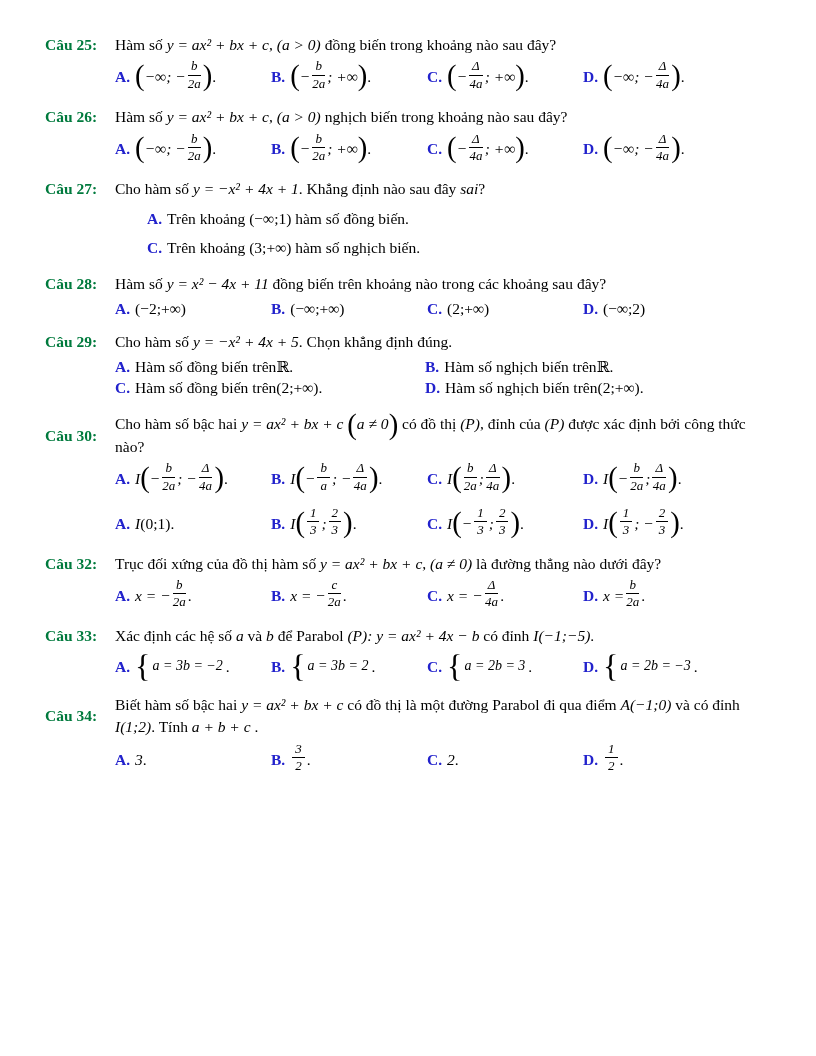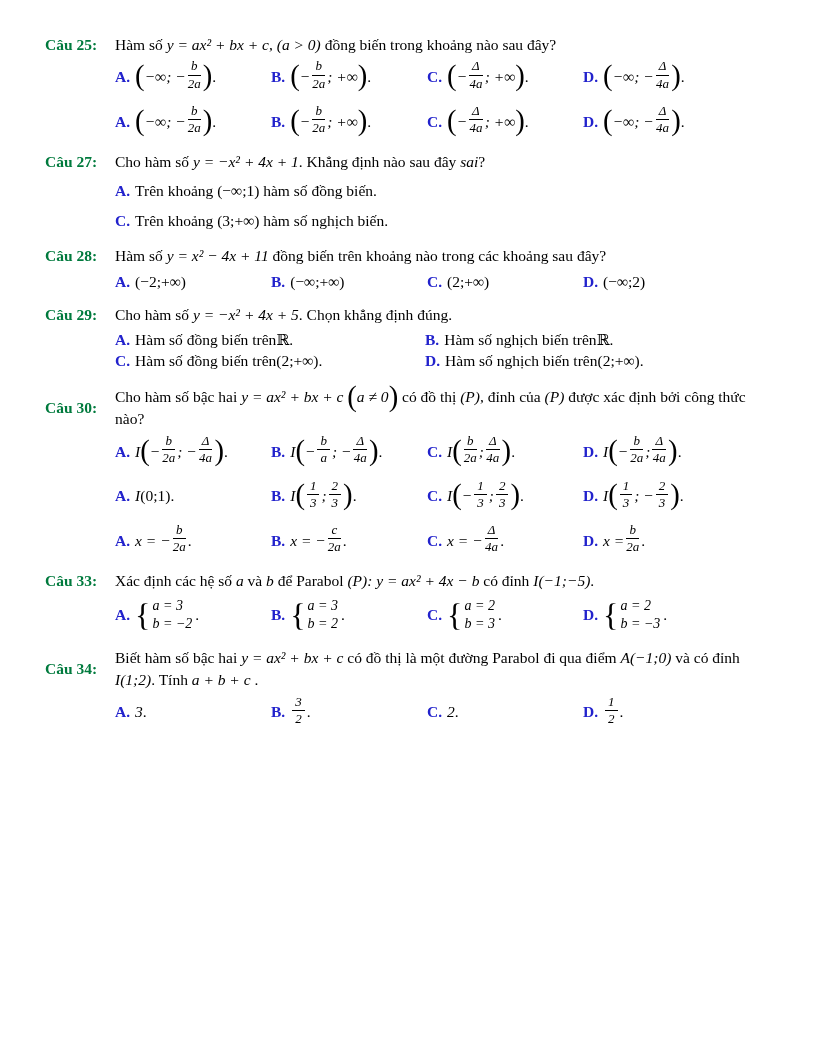--- a/index.html
+++ b/index.html
@@ -19,25 +19,25 @@
   .frac{display:inline-block;vertical-align:middle;text-align:center;font-style:italic;
         font-size:13px;line-height:1.1;margin:0 2px;position:relative;top:-2px;}
   .fn{display:block;border-bottom:1px solid #000;padding:0 3px 1px;}
   .fd{display:block;padding-top:1px;}
   .opt-row{display:flex;align-items:center;margin-left:70px;margin-top:5px;}
   .opt-row .opt{width:156px;display:flex;align-items:center;flex-wrap:wrap;}
   .opt-row .opt:last-child{width:auto;flex:1;}
   .opt-row.two{flex-wrap:wrap;}
   .opt-row.two .opt{width:310px;margin-bottom:3px;}
   .opt-row.two .opt:nth-child(2n){width:auto;flex:1 0 40%;}
-  .opt-line{margin-left:70px;margin-top:7px;line-height:1.45;}
+  .opt-line{margin-left:102px;margin-top:7px;line-height:1.45;}
   .letter{font-weight:bold;color:var(--blue,#2222CC);margin-right:5px;}
   .cases{display:inline-flex;align-items:center;vertical-align:middle;margin-right:3px;}
   .brace{font-size:32px;font-weight:400;line-height:0.9;margin-right:2px;}
-  .clines{display:inline-flex;flex-direction:column;font-style:italic;font-size:14px;line-height:1.3;}
+  .clines{display:inline-flex;flex-direction:row;font-style:italic;font-size:14px;line-height:1.3;}
 </style>
 </head>
 <body>
 
 <div class="page">
   <div>
       <div class="q">
         <div class="qhead">
           <span class="qlabel">Câu 25:</span>
           <span class="qstem"><span class="txt">Hàm số </span><span class="m">y = ax² + bx + c</span><span class="txt">, </span><span class="m">(a &gt; 0)</span><span class="txt"> đồng biến trong khoảng nào sau đây?</span></span>
@@ -85,20 +85,24 @@
             <span class="frac">
               <span class="fn">Δ</span>
               <span class="fd">4a</span>
             </span>
             <span class="bp">)</span>
             <span class="txt">.</span>
           </div>
         </div>
       </div>
       <div class="q">
+        <div class="qhead">
+          <span class="qlabel">Câu 26:</span>
+          <span class="qstem"><span class="txt">Hàm số </span><span class="m">y = ax² + bx + c</span><span class="txt">, </span><span class="m">(a &gt; 0)</span><span class="txt"> nghịch biến trong khoảng nào sau đây?</span></span>
+        </div>
         <div class="opt-row">
           <div class="opt">
             <span class="letter">A.</span>
             <span class="bp">(</span>
             <span class="m">−∞; −</span>
             <span class="frac">
               <span class="fn">b</span>
               <span class="fd">2a</span>
             </span>
             <span class="bp">)</span>
@@ -333,20 +337,24 @@
             <span class="frac">
               <span class="fn">2</span>
               <span class="fd">3</span>
             </span>
             <span class="bp">)</span>
             <span class="txt">.</span>
           </div>
         </div>
       </div>
       <div class="q">
+        <div class="qhead">
+          <span class="qlabel">Câu 32:</span>
+          <span class="qstem"><span class="txt">Trục đối xứng của đồ thị hàm số </span><span class="m">y = ax² + bx + c</span><span class="txt">, </span><span class="m">(a ≠ 0)</span><span class="txt"> là đường thẳng nào dưới đây?</span></span>
+        </div>
         <div class="opt-row">
           <div class="opt">
             <span class="letter">A.</span>
             <span class="m">x = −</span>
             <span class="frac">
               <span class="fn">b</span>
               <span class="fd">2a</span>
             </span>
             <span class="txt">.</span>
           </div>

